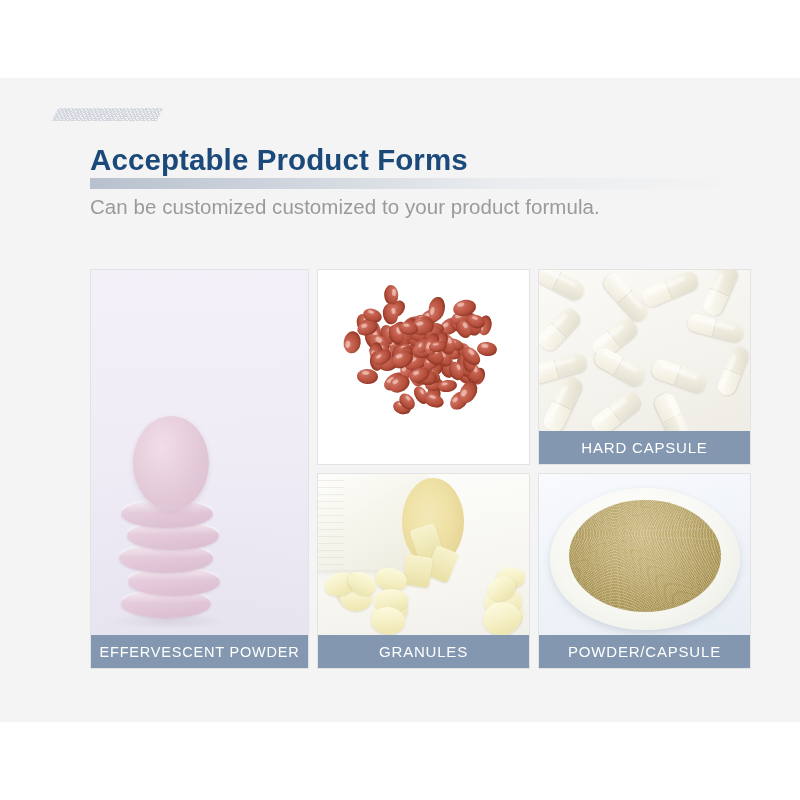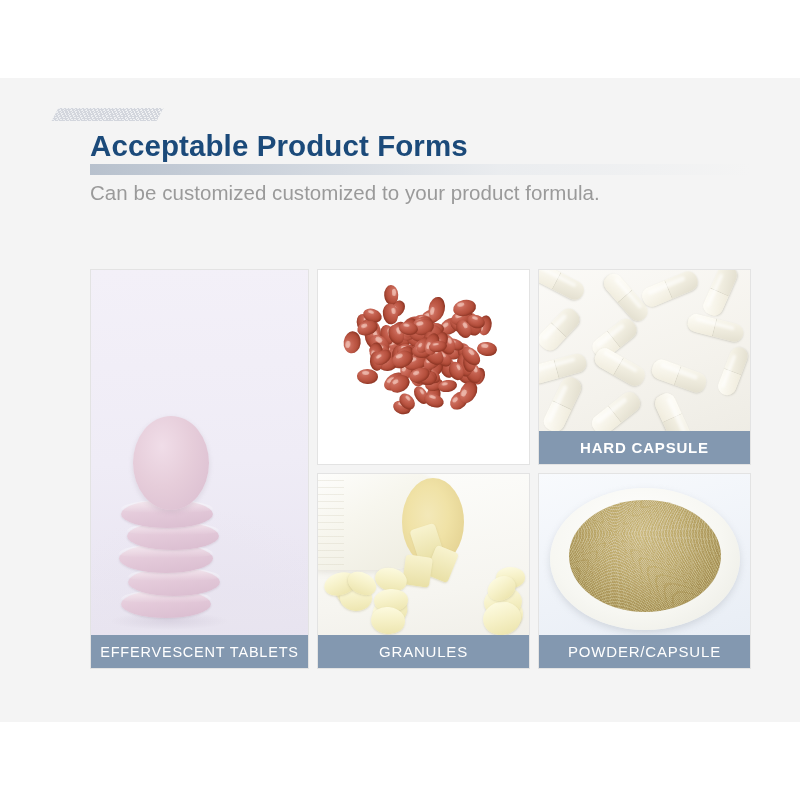--- a/index.html
+++ b/index.html
@@ -36,21 +36,21 @@
         #d2d5dc 0px, #d2d5dc 1.1px,
         rgba(255,255,255,0) 1.1px, rgba(255,255,255,0) 2.6px),
       repeating-linear-gradient(-45deg,
         #d2d5dc 0px, #d2d5dc 1.1px,
         rgba(255,255,255,0) 1.1px, rgba(255,255,255,0) 2.6px),
       linear-gradient(90deg,#eceef1,#f2f3f5);
     opacity:.95;
   }
 
   
-  .head { position:absolute; left:90px; top:129px; width:660px; }
+  .head { position:absolute; left:90px; top:143px; width:660px; }
 
   .title {
     position:relative;
     font-size:29.5px;
     font-weight:700;
     color:#1b4a7a;
     letter-spacing:.1px;
     line-height:1.18;
     z-index:2;
   }
@@ -88,21 +88,21 @@
   }
 
   .card {
     position:relative;
     background:#ffffff;
     border:1px solid #e3e3e3;
     overflow:hidden;
   }
   .card.tall { grid-row:1 / span 2; }
   .card.c2r1 { grid-column:2; grid-row:1; }
-  .card.c3r1 { grid-column:3; grid-row:1;font-weight:bold; }
+  .card.c3r1 { grid-column:3; grid-row:1; }
   .card.c2r2 { grid-column:2; grid-row:2; }
   .card.c3r2 { grid-column:3; grid-row:2; }
 
   .photo { position:absolute; inset:0; overflow:hidden; }
 
   .card-label {
     position:absolute;
     left:0; right:0; bottom:0;
     height:33px;
     background:#8398b0;
@@ -273,21 +273,21 @@
     <div class="card tall">
       <div class="photo ph-efferv">
         <div class="efferv-shadow"></div>
         <div class="tab-disc disc1"></div>
         <div class="tab-disc disc2"></div>
         <div class="tab-disc disc3"></div>
         <div class="tab-disc disc4"></div>
         <div class="tab-disc disc5"></div>
         <div class="disc-top"></div>
       </div>
-      <div class="card-label">EFFERVESCENT TABLETS</div>
+      <div class="card-label">EFFERVESCENT POWDER</div>
     </div>
 
     <div class="card c2r1">
       <div class="photo ph-soft" id="soft-photo">
           <div class="sc" style="width: 21.9px; height: 16px; left: 112px; top: 69.1px; transform: rotate(-20.9deg);"></div>
           <div class="sc" style="width: 20.9px; height: 14.6px; left: 121.2px; top: 48.7px; transform: rotate(-35.1deg);"></div>
           <div class="sc" style="width: 21.4px; height: 14.7px; left: 38.7px; top: 99.4px; transform: rotate(3.2deg);"></div>
           <div class="sc" style="width: 22px; height: 14.2px; left: 57.8px; top: 60.6px; transform: rotate(88.3deg);"></div>
           <div class="sc" style="width: 22.5px; height: 16.2px; left: 98.6px; top: 76.5px; transform: rotate(-8.1deg);"></div>
           <div class="sc" style="width: 23.4px; height: 16.9px; left: 101.7px; top: 69.2px; transform: rotate(-3.8deg);"></div>

